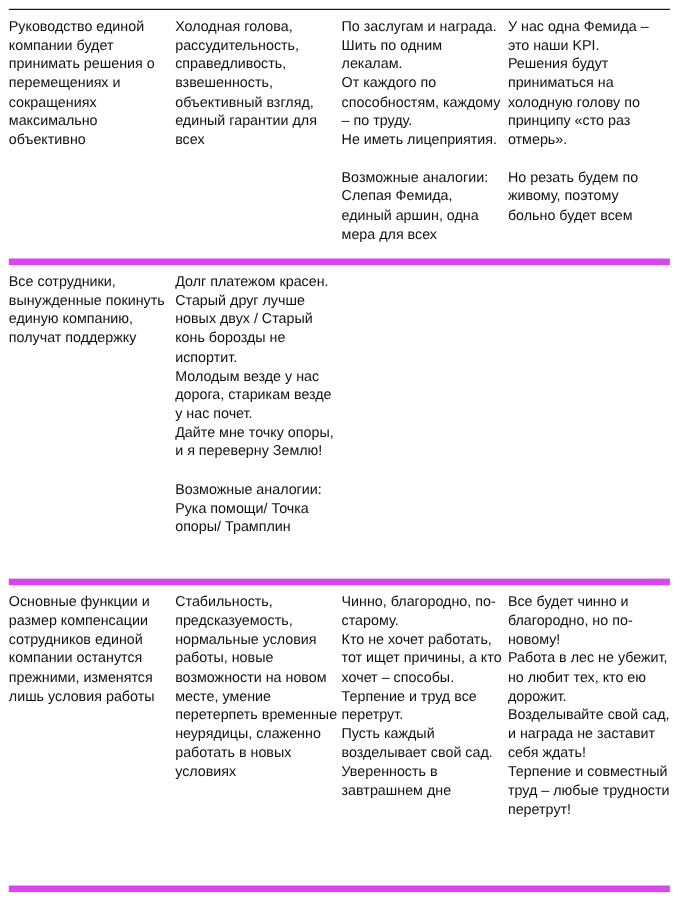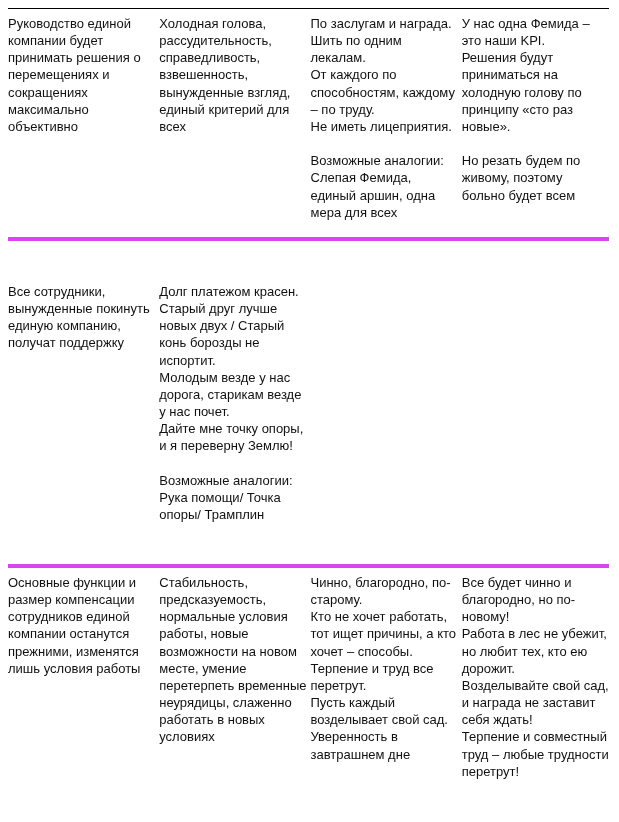--- a/index.html
+++ b/index.html
@@ -20,52 +20,52 @@
     box-sizing: border-box;
   }
   .content-table {
     margin: 8px 10px 0 8px;
     border-top: 1px solid #000000;
   }
   .t-row {
     display: grid;
     grid-template-columns: 1fr 1fr 1fr 1fr;
     column-gap: 4px;
-    border-bottom: 4px solid #d946ef;
+    border-bottom: 6px solid #d946ef;
     box-sizing: border-box;
     padding: 6px 0 10px 0;
   }
   .t-row.r1 { min-height: 232px; }
-  .t-row.r2 { min-height: 291px; margin-top: 36px; }
+  .t-row.r2 { min-height: 291px; }
   .t-row.r3 { min-height: 279px; }
   .t-cell {
     font-size: 13px;
     line-height: 1.32;
     white-space: pre-line;
     letter-spacing: 0;
   }
 </style>
 </head>
 <body>
 
 <div class="page">
   <div class="content-table">
 
     <div class="t-row r1">
       <div class="t-cell">Руководство единой компании будет принимать решения о перемещениях и сокращениях максимально объективно</div>
-      <div class="t-cell">Холодная голова, рассудительность, справедливость, взвешенность, вынужденные взгляд, единый критерий для всех</div>
+      <div class="t-cell">Холодная голова, рассудительность, справедливость, взвешенность, объективный взгляд, единый гарантии для всех</div>
       <div class="t-cell">По заслугам и награда.
 Шить по одним лекалам.
 От каждого по способностям, каждому – по труду.
 Не иметь лицеприятия.
 
 Возможные аналогии:
 Слепая Фемида, единый аршин, одна мера для всех</div>
       <div class="t-cell">У нас одна Фемида – это наши KPI.
-Решения будут приниматься на холодную голову по принципу «сто раз новые».
+Решения будут приниматься на холодную голову по принципу «сто раз отмерь».
 
 Но резать будем по живому, поэтому больно будет всем</div>
     </div>
 
     <div class="t-row r2">
       <div class="t-cell">Все сотрудники, вынужденные покинуть единую компанию, получат поддержку</div>
       <div class="t-cell">Долг платежом красен.
 Старый друг лучше новых двух / Старый конь борозды не испортит.
 Молодым везде у нас дорога, старикам везде у нас почет.
 Дайте мне точку опоры, и я переверну Землю!

